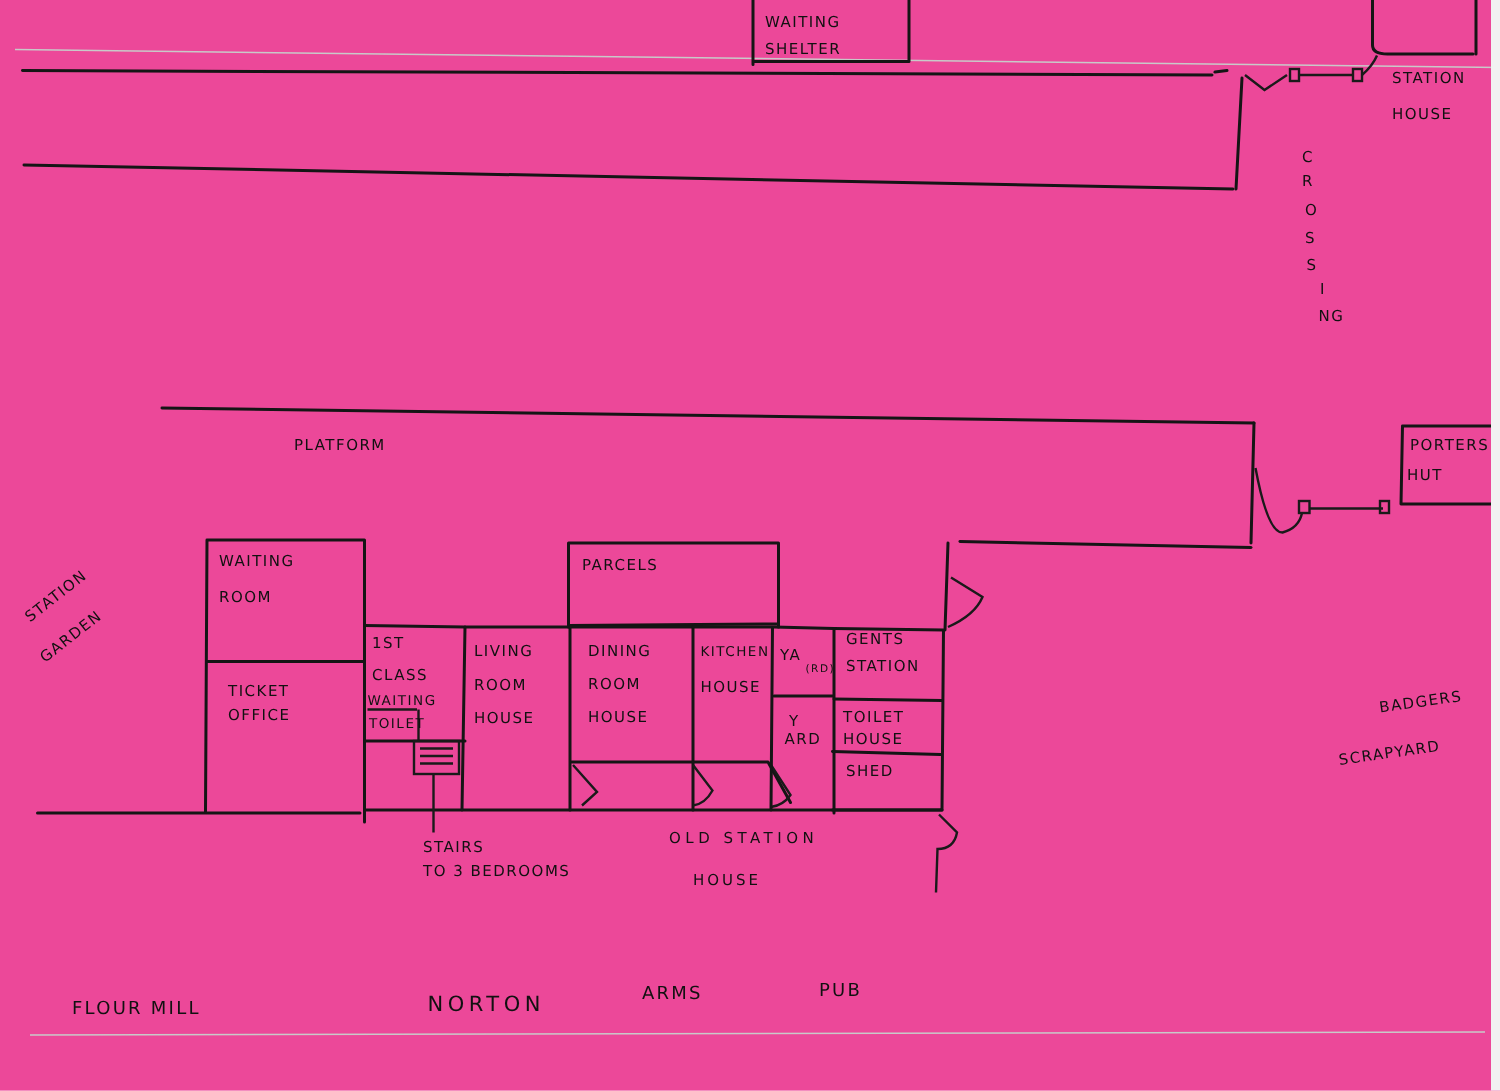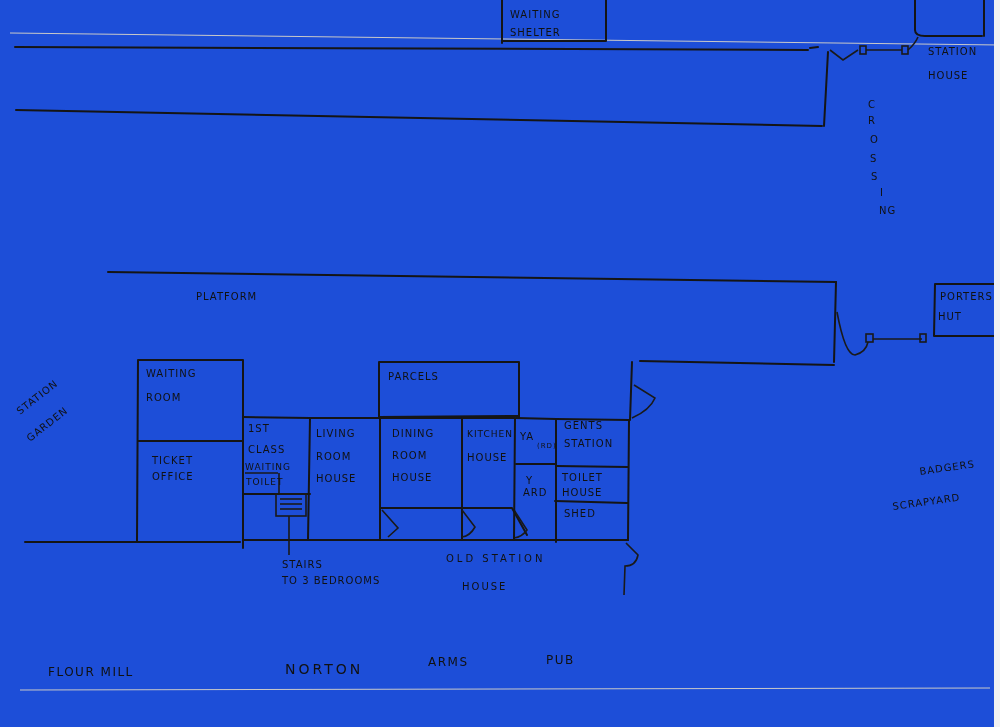--- a/index.html
+++ b/index.html
@@ -1,17 +1,17 @@
 <!DOCTYPE html>
 <html><head>
 <meta charset="utf-8">
 <style>
   html, body { margin: 0; padding: 0; background: #ffffff; }
   body { width: 1000px; height: 727px; overflow: hidden; position: relative; }
-  #sheet { position: absolute; left: 0; top: 0; width: 1000px; height: 727px; background: #1d4ed8; }
+  #sheet { position: absolute; left: 0; top: 0; width: 1000px; height: 727px; background: #ec4899; }
   svg { position: absolute; left: 0; top: 0; }
   .ln { stroke: #151515; stroke-width: 2; fill: none; stroke-linecap: round; stroke-linejoin: round; }
   .thin { stroke: #1a1a1a; stroke-width: 1.6; fill: none; }
   .faint { stroke: #c9c9c9; stroke-width: 1; fill: none; }
   .lbl { font-family: "DejaVu Sans", sans-serif; font-size: 12px; fill: #111; letter-spacing: 1.5px; }
   .lbl-sm { font-family: "DejaVu Sans", sans-serif; font-size: 10px; fill: #111; letter-spacing: 1px; }
   .lbl-lg { font-family: "DejaVu Sans", sans-serif; font-size: 14px; fill: #111; letter-spacing: 3px; }
   .edge { position: absolute; right: 0; top: 0; width: 6px; height: 727px; background: #f2f2f2; }
 </style>
 </head>

